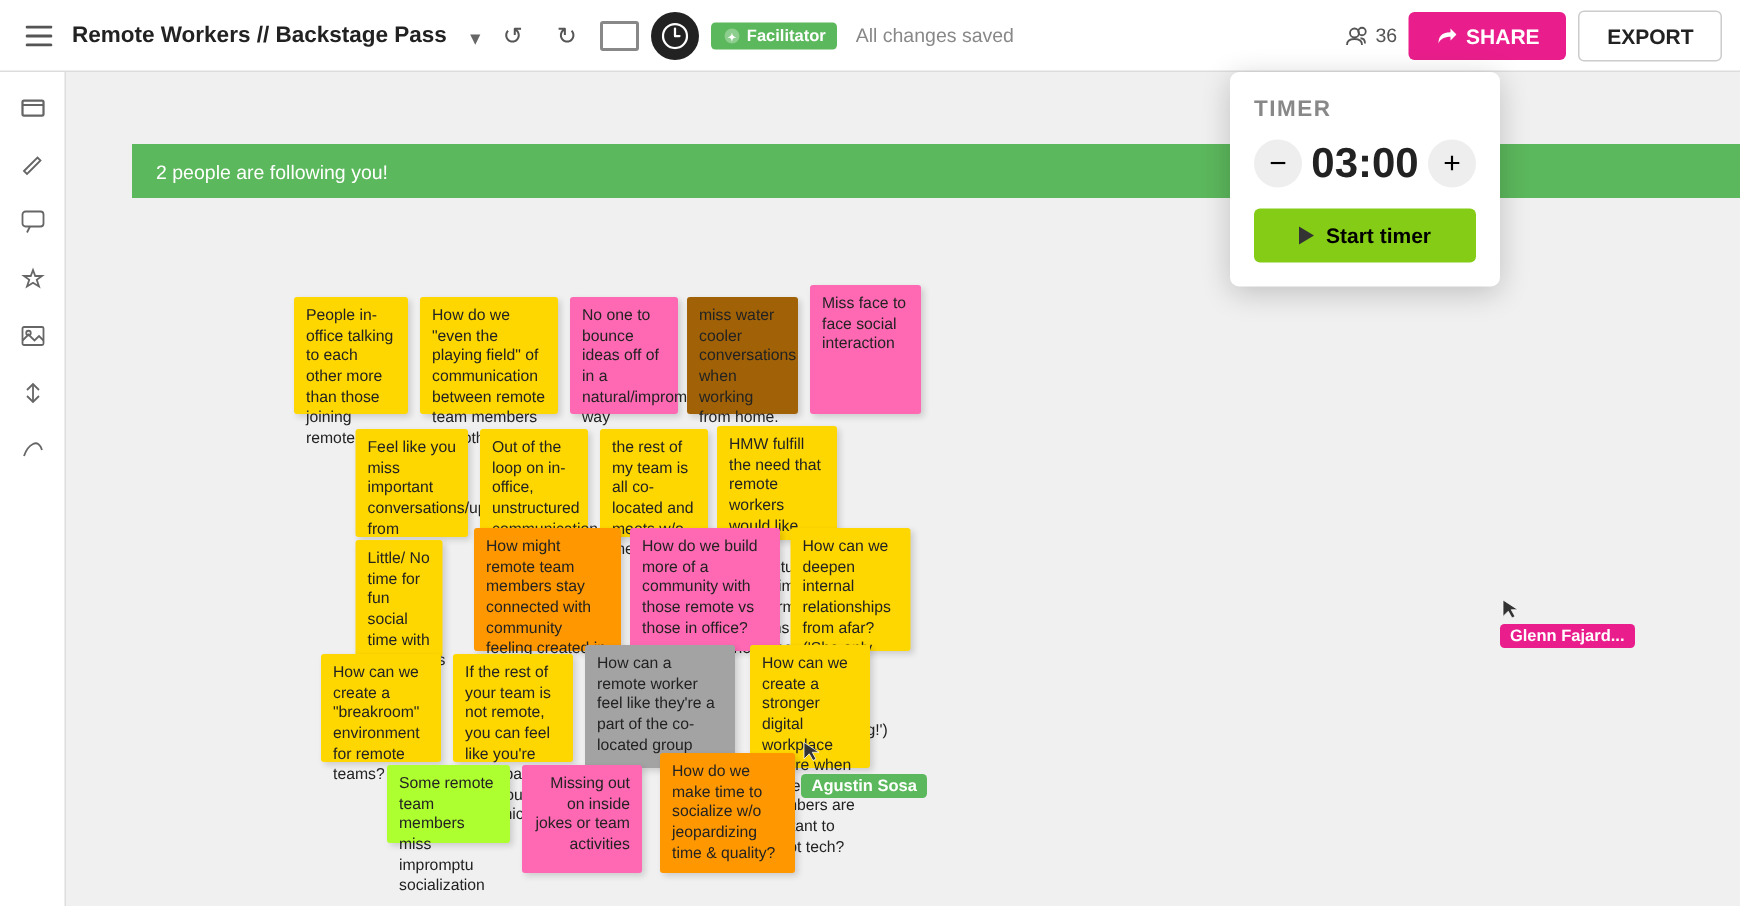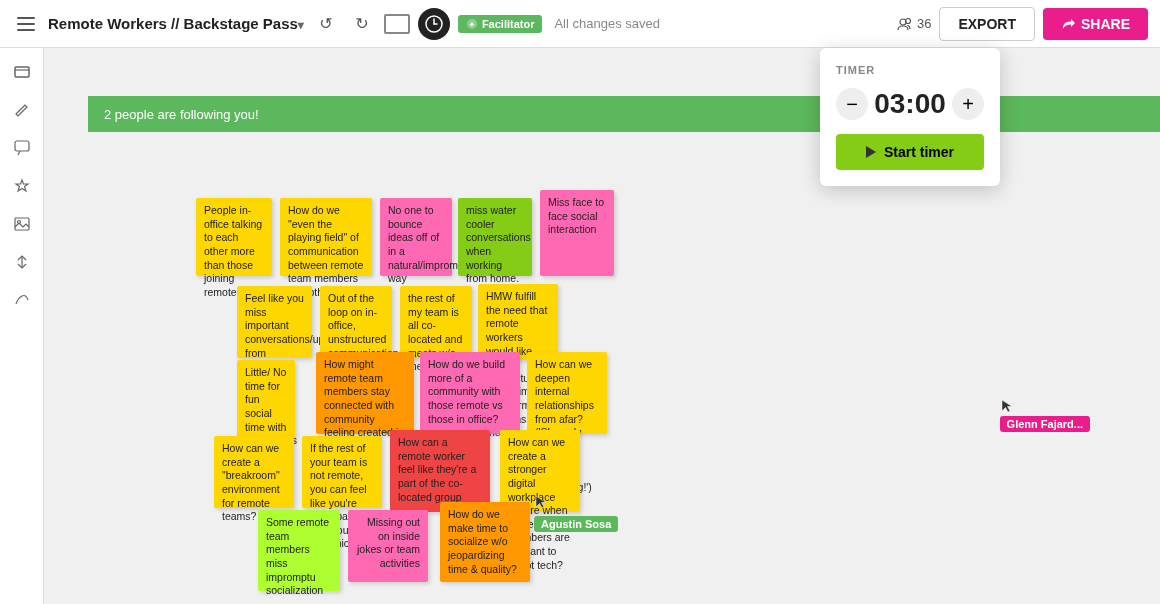--- a/index.html
+++ b/index.html
@@ -10,21 +10,21 @@
       position: absolute; top: 0; left: 0; right: 0; height: 48px;
       background: #fff; border-bottom: 1px solid #ddd;
       display: flex; align-items: center; padding: 0 12px; gap: 8px; z-index: 100;
     }
     #sidebar-toggle {
       width: 28px; height: 28px; display: flex; align-items: center; justify-content: center;
       cursor: pointer; border-radius: 4px;
     }
     #doc-title {
       font-size: 15px; font-weight: 600; color: #222; cursor: pointer;
-      display: flex; align-items: flex-end; gap: 0;
+      display: flex; align-items: flex-end; gap: 16px;
     }
     #doc-title .chevron { font-size: 12px; color: #666; }
     .topbar-icon-btn {
       width: 28px; height: 28px; display: flex; align-items: center; justify-content: center;
       cursor: pointer; color: #555; border-radius: 4px; font-size: 16px;
     }
     #timer-btn {
       width: 32px; height: 32px; border-radius: 50%; background: #222; display: flex; align-items: center; justify-content: center; cursor: pointer;
     }
     #facilitator-badge {
@@ -76,21 +76,21 @@
       font-size: 10.5px; line-height: 1.3; font-weight: 500; color: #222;
       cursor: pointer; box-shadow: 2px 2px 4px rgba(0,0,0,0.15);
     }
 
     
     #timer-popup {
       position: absolute; top: 48px; right: 160px; width: 180px;
       background: #fff; border-radius: 6px; box-shadow: 0 4px 20px rgba(0,0,0,0.2);
       padding: 16px; z-index: 200;
     }
-    #timer-popup .timer-label { font-size: 11px; font-weight: 700; color: #888; letter-spacing: 1px; margin-bottom: 12px; }
+    #timer-popup .timer-label { font-size: 15px; font-weight: 700; color: #888; letter-spacing: 1px; margin-bottom: 12px; }
     #timer-controls { display: flex; align-items: center; justify-content: space-between; margin-bottom: 14px; }
     #timer-display { font-size: 28px; font-weight: 700; color: #222; }
     .timer-btn-circle {
       width: 32px; height: 32px; border-radius: 50%; background: #eee; border: none;
       font-size: 20px; cursor: pointer; display: flex; align-items: center; justify-content: center; font-weight: 300;
     }
     #start-timer-btn {
       width: 100%; padding: 10px; background: #84cc16; border: none; border-radius: 4px;
       font-size: 14px; font-weight: 600; cursor: pointer; display: flex; align-items: center; justify-content: center; gap: 8px;
     }
@@ -144,28 +144,28 @@
   <div class="spacer"></div>
   <div id="participants-btn">
     <svg width="16" height="16" viewBox="0 0 16 16" fill="none">
       <circle cx="6" cy="6" r="3" stroke="#555" stroke-width="1.2"></circle>
       <path d="M1 14c0-3 2-4 5-4s5 1 5 4" stroke="#555" stroke-width="1.2"></path>
       <circle cx="11" cy="5" r="2.5" stroke="#555" stroke-width="1.2"></circle>
       <path d="M13 13c0-2.5-1-3.5-3-3.5" stroke="#555" stroke-width="1.2"></path>
     </svg>
     <span>36</span>
   </div>
-  <button id="export-btn">
-    <span>EXPORT</span>
-  </button>
   <button id="share-btn">
     <svg width="14" height="14" viewBox="0 0 14 14" fill="white">
       <path d="M10 2L14 6L10 10V7.5C6 7.5 3 9 2 12C2 8 3.5 4.5 10 4.5V2Z"></path>
     </svg>
     <span>SHARE</span>
+  </button>
+  <button id="export-btn">
+    <span>EXPORT</span>
   </button>
 </div>
 
 <div id="left-sidebar">
   <div class="sidebar-icon">
     <svg width="18" height="18" viewBox="0 0 18 18" fill="none">
       <rect x="2" y="4" width="14" height="10" rx="1" stroke="#666" stroke-width="1.5"></rect>
       <line x1="2" y1="7" x2="16" y2="7" stroke="#666" stroke-width="1.2"></line>
     </svg>
   </div>
@@ -209,35 +209,35 @@
 <div id="canvas">
 
   <div id="notification-bar">
     <span>2 people are following you!</span>
   </div>
 
   <div id="stickies-container">
       <div class="sticky" style="background-color: rgb(255, 215, 0); top: 150px; left: 152px; width: 76px; height: 78px;">People in-office talking to each other more than those joining remotely</div>
       <div class="sticky" style="background-color: rgb(255, 215, 0); top: 150px; left: 236px; width: 92px; height: 78px;">How do we "even the playing field" of communication between remote team members and others?</div>
       <div class="sticky" style="background-color: rgb(255, 105, 180); top: 150px; left: 336px; width: 72px; height: 78px;">No one to bounce ideas off of in a natural/impromptu way</div>
-      <div class="sticky" style="background-color: #84cc16; top: 150px; left: 414px; width: 74px; height: 78px;">miss water cooler conversations when working from home.</div>
+      <div class="sticky" style="background-color: #a16207; top: 150px; left: 414px; width: 74px; height: 78px;">miss water cooler conversations when working from home.</div>
       <div class="sticky" style="background-color: rgb(255, 105, 180); top: 142px; left: 496px; width: 74px; height: 86px;">Miss face to face social interaction</div>
       <div class="sticky" style="background-color: rgb(255, 215, 0); top: 238px; left: 193px; width: 75px; height: 72px;">Feel like you miss important conversations/updates from colocated team</div>
       <div class="sticky" style="background-color: rgb(255, 215, 0); top: 238px; left: 276px; width: 72px; height: 72px;">Out of the loop on in-office, unstructured communication</div>
       <div class="sticky" style="background-color: rgb(255, 215, 0); top: 238px; left: 356px; width: 72px; height: 72px;">the rest of my team is all co-located and meets w/o me</div>
       <div class="sticky" style="background-color: rgb(255, 215, 0); top: 236px; left: 434px; width: 80px; height: 76px;">HMW fulfill the need that remote workers would like more unstructured social time that normally happens in the office?</div>
       <div class="sticky" style="background-color: rgb(255, 215, 0); top: 312px; left: 193px; width: 58px; height: 78px;">Little/ No time for fun social time with teammates</div>
       <div class="sticky" style="background-color: rgb(255, 152, 0); top: 304px; left: 272px; width: 98px; height: 82px;">How might remote team members stay connected with community feeling created in the office?</div>
       <div class="sticky" style="background-color: rgb(255, 105, 180); top: 304px; left: 376px; width: 100px; height: 82px;">How do we build more of a community with those remote vs those in office?</div>
       <div class="sticky" style="background-color: rgb(255, 215, 0); top: 304px; left: 483px; width: 80px; height: 82px;">How can we deepen internal relationships from afar? ('She only writes me when she needs something!')</div>
       <div class="sticky" style="background-color: rgb(255, 215, 0); top: 388px; left: 170px; width: 80px; height: 72px;">How can we create a "breakroom" environment for remote teams?</div>
       <div class="sticky" style="background-color: rgb(255, 215, 0); top: 388px; left: 258px; width: 80px; height: 72px;">If the rest of your team is not remote, you can feel like you're not a part of the group dynamic</div>
-      <div class="sticky" style="background-color: #ef4444; top: 382px; left: 346px; width: 100px; height: 82px;">How can a remote worker feel like they're a part of the co-located group</div>
+      <div class="sticky" style="background-color: #a3a3a3; top: 382px; left: 346px; width: 100px; height: 82px;">How can a remote worker feel like they're a part of the co-located group</div>
       <div class="sticky" style="background-color: rgb(255, 215, 0); top: 382px; left: 456px; width: 80px; height: 82px;">How can we create a stronger digital workplace culture when some team members are hesitant to adopt tech?</div>
-      <div class="sticky" style="background-color: rgb(173, 255, 47); top: 462px; left: 214px; width: 82px; height: 81px;">Some remote team members miss impromptu socialization</div>
+      <div class="sticky" style="background-color: rgb(173, 255, 47); top: 462px; left: 214px; width: 82px; height: 52px;">Some remote team members miss impromptu socialization</div>
       <div class="sticky" style="background-color: rgb(255, 105, 180); top: 462px; left: 304px; width: 80px; height: 72px; text-align: right;">Missing out on inside jokes or team activities</div>
       <div class="sticky" style="background-color: rgb(255, 152, 0); top: 454px; left: 396px; width: 90px; height: 80px;">How do we make time to socialize w/o jeopardizing time &amp; quality?</div>
     </div>
 
   <div id="cursor-glenn" style="position:absolute; top:350px; right:70px; z-index:60;">
     <svg width="14" height="16" viewBox="0 0 14 16" fill="none">
       <path d="M2 2L2 13L5.5 9.5L8 14L10 13L7.5 8.5L12 8.5L2 2Z" fill="#333" stroke="#fff" stroke-width="0.5"></path>
     </svg>
     <div class="cursor-label" style="background:#e91e8c">Glenn Fajard...</div>
   </div>

